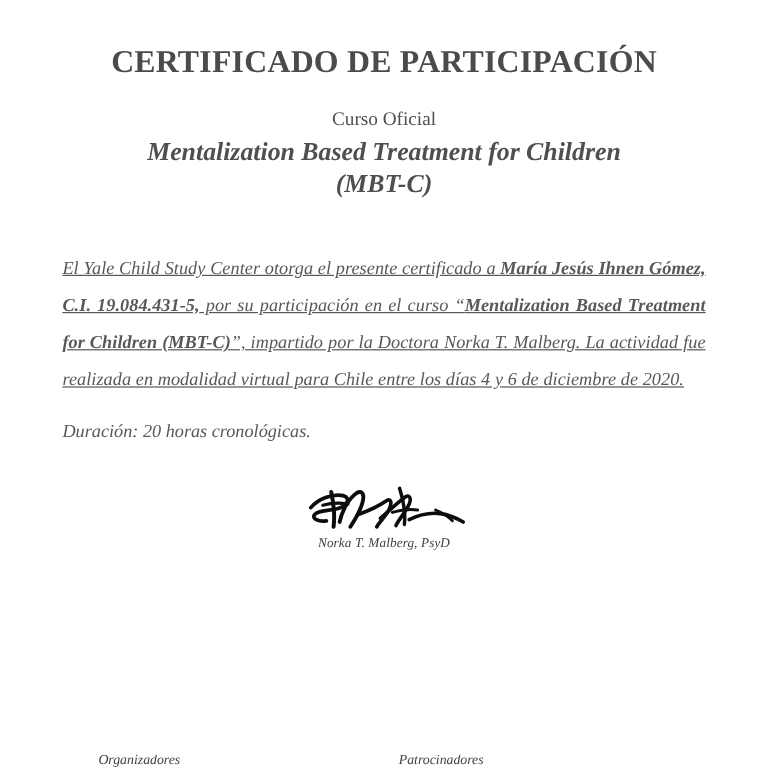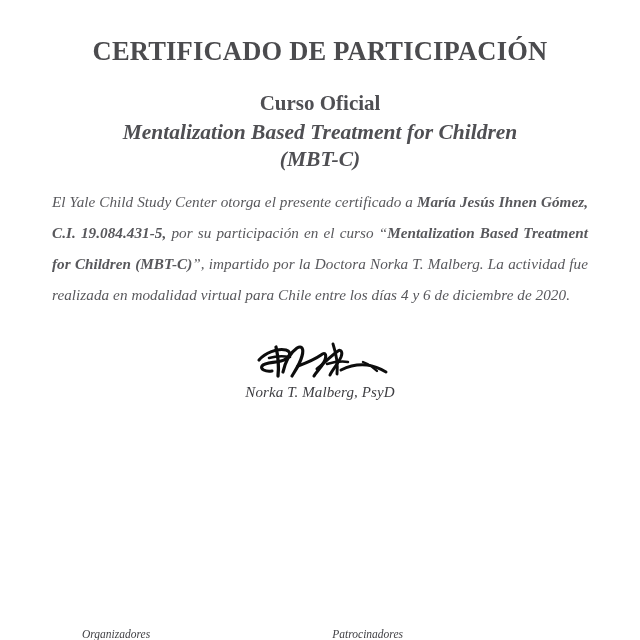--- a/index.html
+++ b/index.html
@@ -36,22 +36,22 @@
     white-space: nowrap;
   }
 
   
   .course-block {
     text-align: center;
     margin-top: 24px;
     color: #4f4f53;
   }
   .course-kicker {
-    font-size: 21px;
-    font-weight: bold;
+    font-size: 16px;
+    font-weight: normal;
     line-height: 1.18;
   }
   .course-name {
     font-size: 21.5px;
     font-weight: bold;
     font-style: italic;
     line-height: 1.28;
     margin-top: 3px;
     padding: 0 40px;
   }
@@ -60,21 +60,22 @@
   .body-para {
     margin: 0;
     font-style: italic;
     font-size: 15.2px;
     line-height: 2.04;
     text-align: justify;
     color: #58585c;
     letter-spacing: 0.05px;
   }
   .para-main {
-    margin-top: 12px;
+    margin-top: 40px;
+    text-decoration: underline;
   }
   .para-main b {
     font-weight: bold;
     font-style: italic;
   }
 
   .para-note {
     margin-top: 18px;
     font-size: 12.1px;
     line-height: 2.05;
@@ -98,21 +99,21 @@
     text-align: center;
   }
   .signature-mark {
     display: block;
     margin: 0 auto;
     width: 150px;
     height: 50px;
   }
   .signature-name {
     font-style: italic;
-    font-size: 15px;
+    font-size: 11px;
     color: #3e3e42;
     margin-top: -2px;
     letter-spacing: 0.1px;
   }
 
   
   .footer {
     position: absolute;
     left: 0;
     right: 0;
@@ -148,20 +149,21 @@
     <div class="course-kicker">Curso Oficial</div>
     <div class="course-name">Mentalization Based Treatment for Children (MBT-C)</div>
   </div>
 
   <p class="body-para para-main">
     <span>El Yale Child Study Center otorga el presente certificado a </span><b>María Jesús Ihnen Gómez, C.I. 19.084.431-5,</b><span> por su participación en el curso “</span><b>Mentalization Based Treatment for Children (MBT-C)</b><span>”, impartido por la Doctora Norka T. Malberg. La actividad fue realizada en modalidad virtual para Chile entre los días 4 y 6 de diciembre de 2020.</span>
   </p>
 
 
   <div class="stat-lines">
+    <div class="stat-line">Duración: 20 horas cronológicas.</div>
   </div>
 
   <div class="signature-block">
     <svg class="signature-mark" viewBox="0 0 150 50" xmlns="http://www.w3.org/2000/svg">
       <g fill="none" stroke="#0d0d0d" stroke-linecap="round" stroke-linejoin="round">
         <path d="M14 24 C20 17, 32 12, 41 14 C48 16, 44 23, 36 25 C28 27, 20 26, 17 30 C15 33, 20 36, 27 35" stroke-width="3.1"></path>
         <path d="M31 11 C33 20, 34 31, 33 40" stroke-width="3.3"></path>
         <path d="M24 22 C31 20, 39 20, 45 21" stroke-width="2.6"></path>
         <path d="M38 36 C40 27, 45 17, 52 12 C57 9, 59 13, 57 20 C55 28, 50 35, 47 40" stroke-width="3.2"></path>
         <path d="M53 30 C61 27, 69 24, 76 19 C81 15, 82 20, 79 26 C76 32, 71 36, 69 40" stroke-width="3.1"></path>

